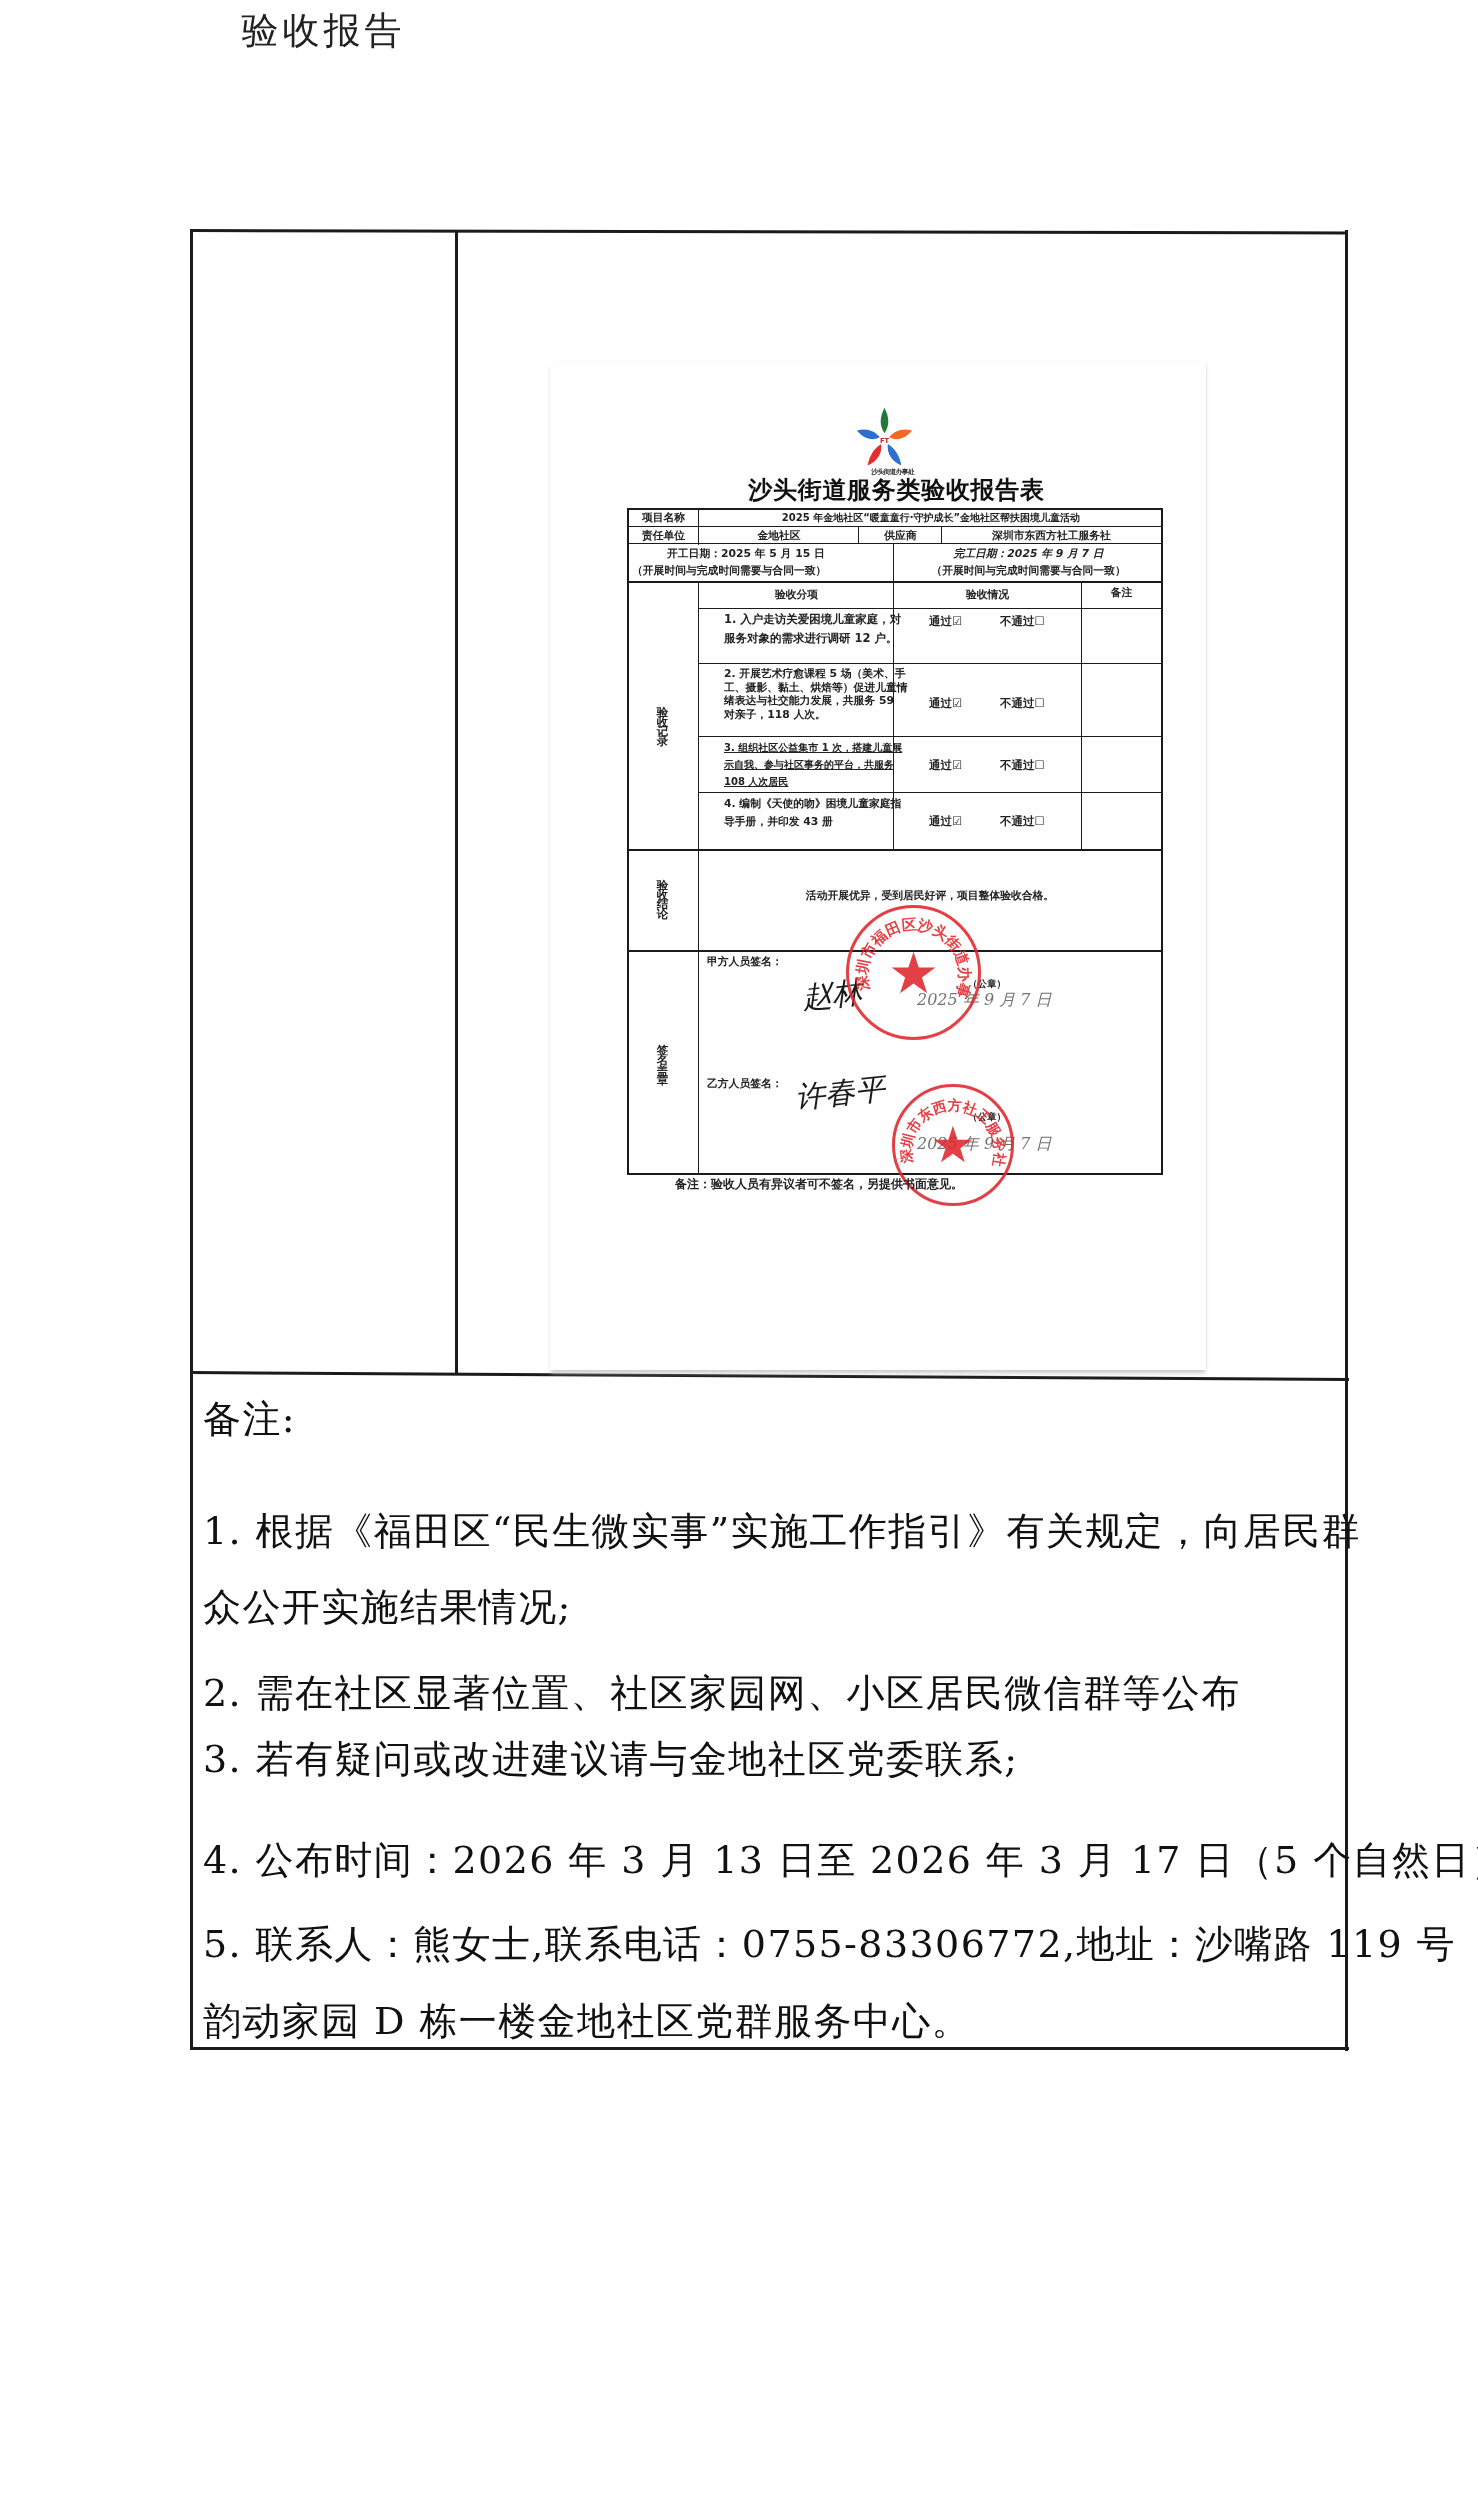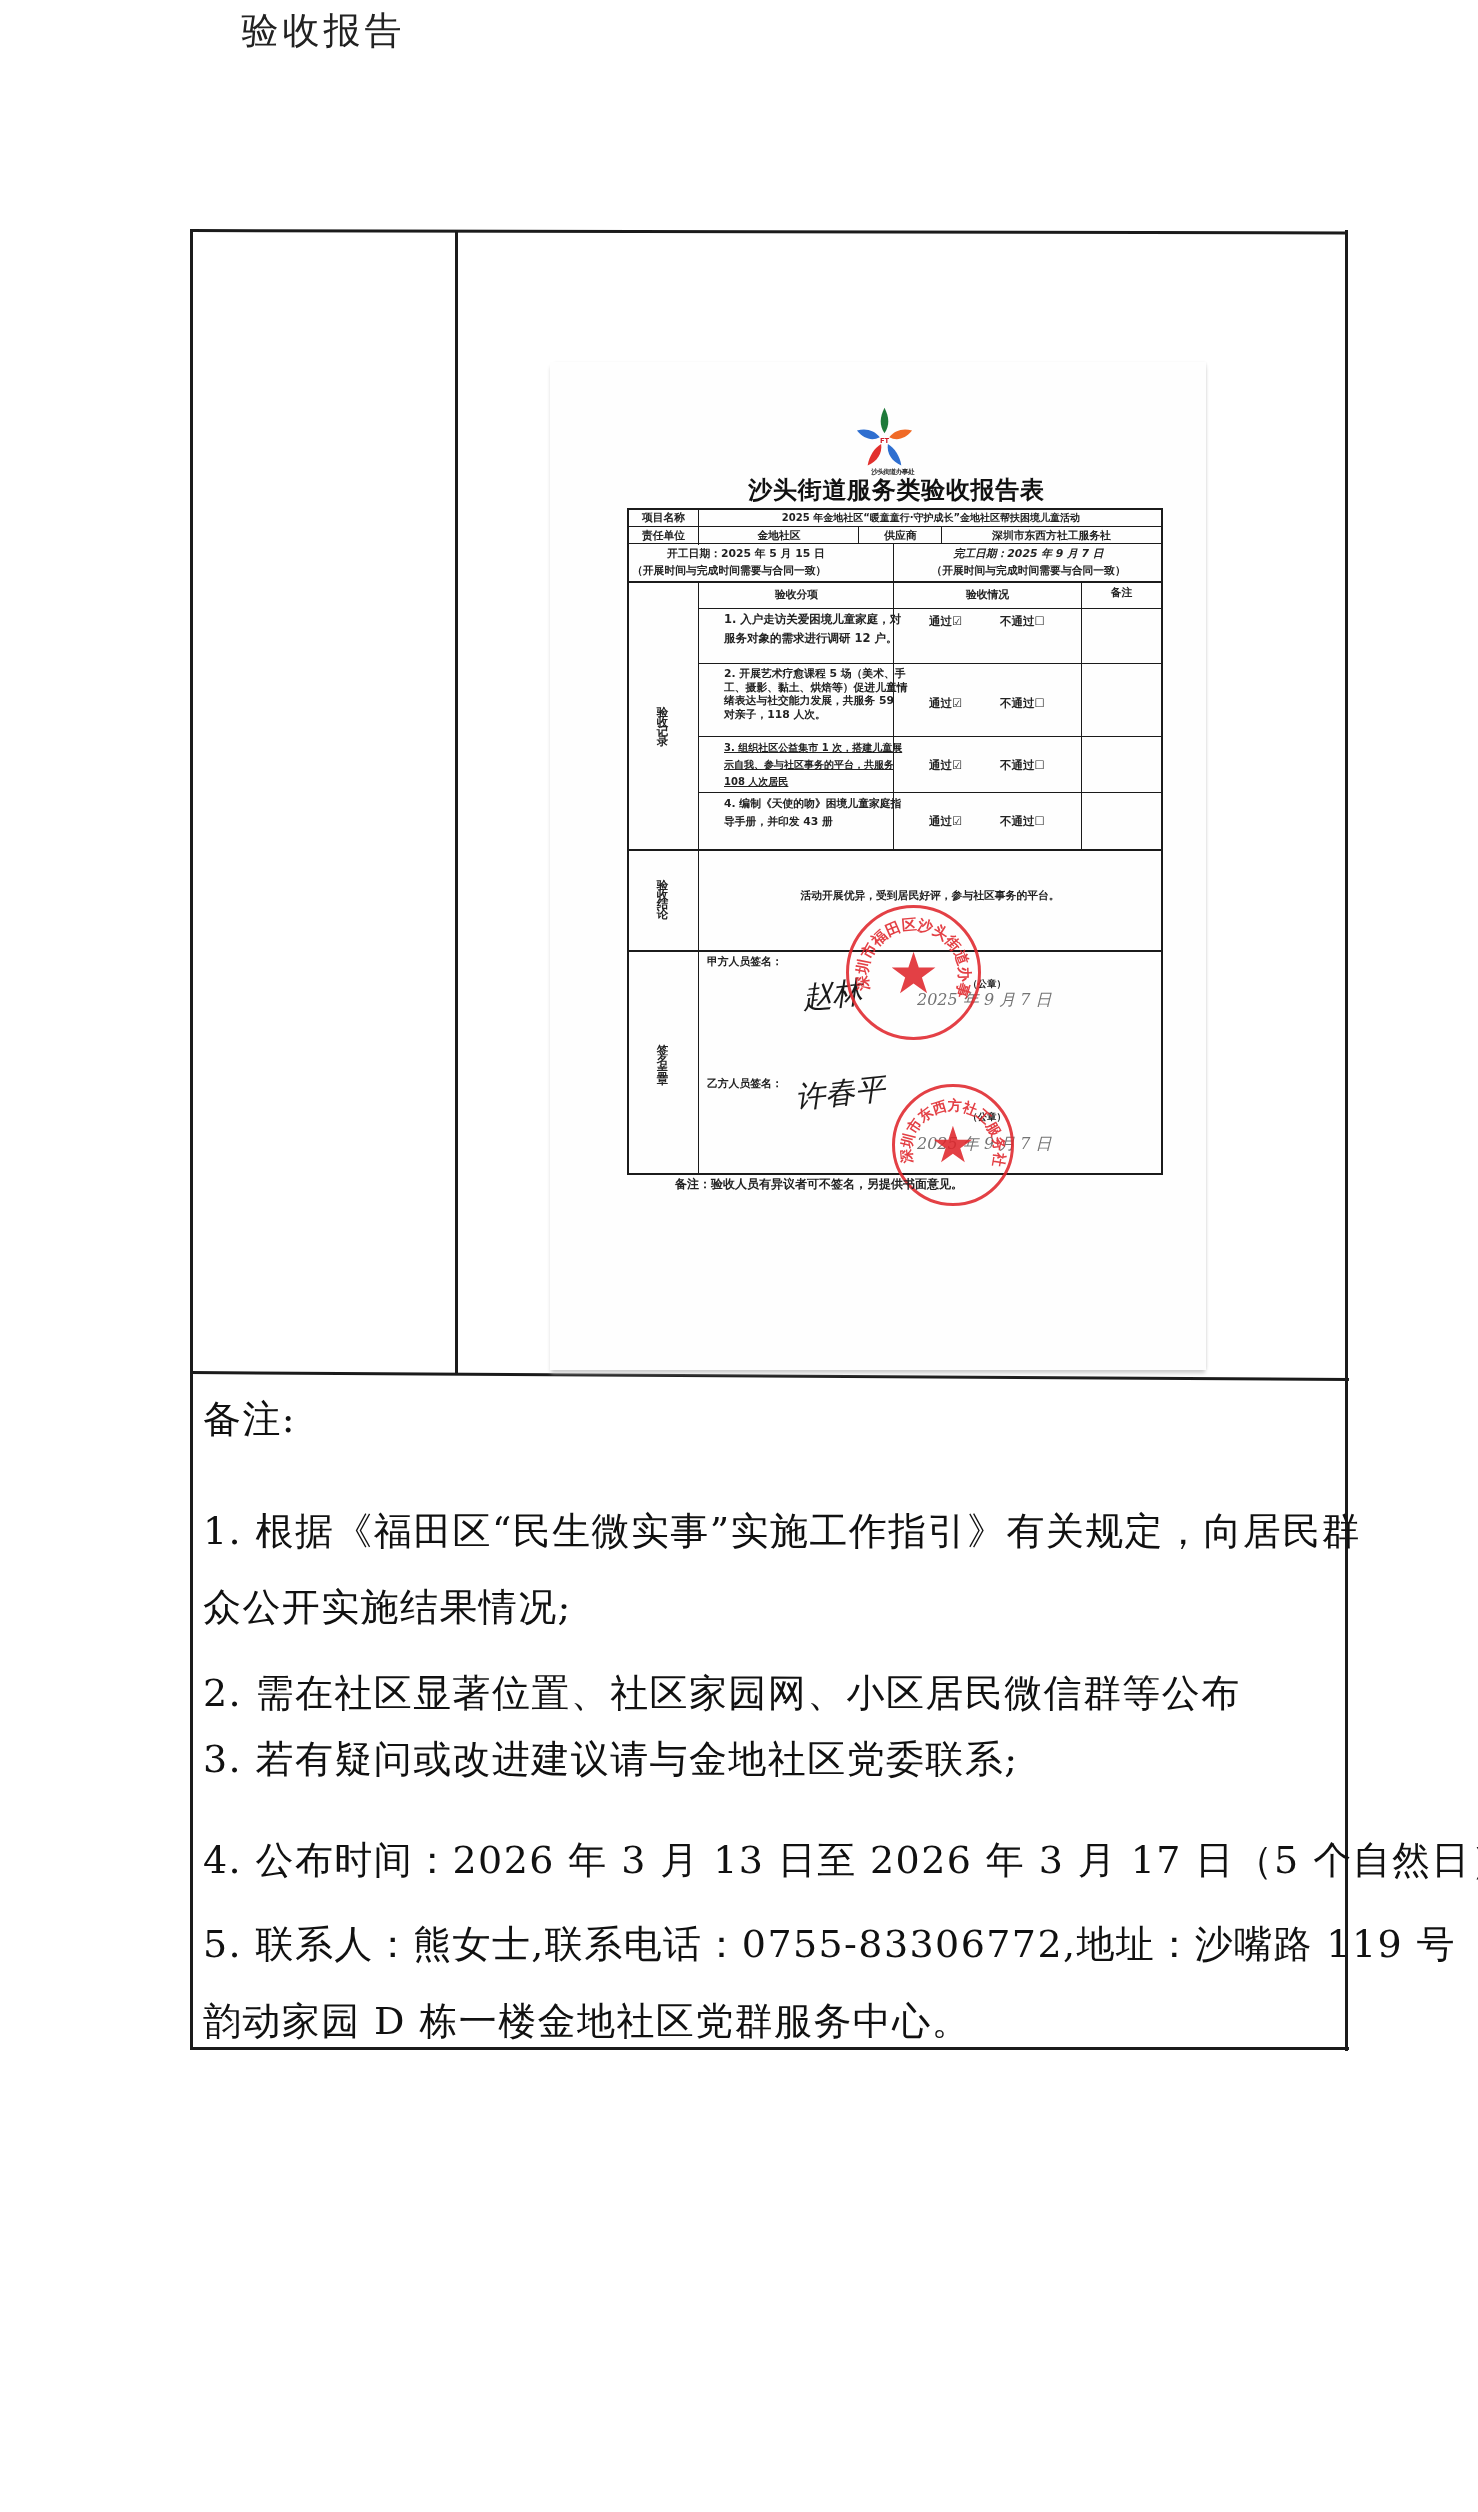--- a/index.html
+++ b/index.html
@@ -113,21 +113,21 @@
 
 <div class="t item" style="left:704px;top:739px;width:184px;font-size:10px;line-height:17px;text-decoration:underline;">3. 组织社区公益集市 1 次，搭建儿童展示自我、参与社区事务的平台，共服务 108 人次居民</div>
 <div class="t check" style="left:929px;top:759px;">通过☑</div>
 <div class="t check" style="left:1000px;top:759px;">不通过☐</div>
 
 <div class="t item" style="left:704px;top:795px;width:184px;font-size:10.8px;line-height:17.6px;">4. 编制《天使的吻》困境儿童家庭指导手册，并印发 43 册</div>
 <div class="t check" style="left:929px;top:815px;">通过☑</div>
 <div class="t check" style="left:1000px;top:815px;">不通过☐</div>
 
 <div class="t vlabel" style="left:655px;top:870px;">验收结论</div>
-<div class="t tc" style="left:700px;top:889px;width:460px;">活动开展优异，受到居民好评，参与社区事务的平台。</div>
+<div class="t tc" style="left:700px;top:889px;width:460px;">活动开展优异，受到居民好评，项目整体验收合格。</div>
 
 <div class="t vlabel" style="left:655px;top:1035px;">签名盖章</div>
 
 <div class="t" style="left:707px;top:955px;">甲方人员签名：</div>
 <div class="sig" style="left:802px;top:975px;">赵林</div>
 <div class="t" style="left:968px;top:977px;font-size:9.5px;">（公章）</div>
 <div class="date-hand" style="left:917px;top:990px;">2025 年 9 月 7 日</div>
 
 <div class="stamp" style="left:846px;top:905px;width:129px;height:129px;">
   <span class="star">★</span>

